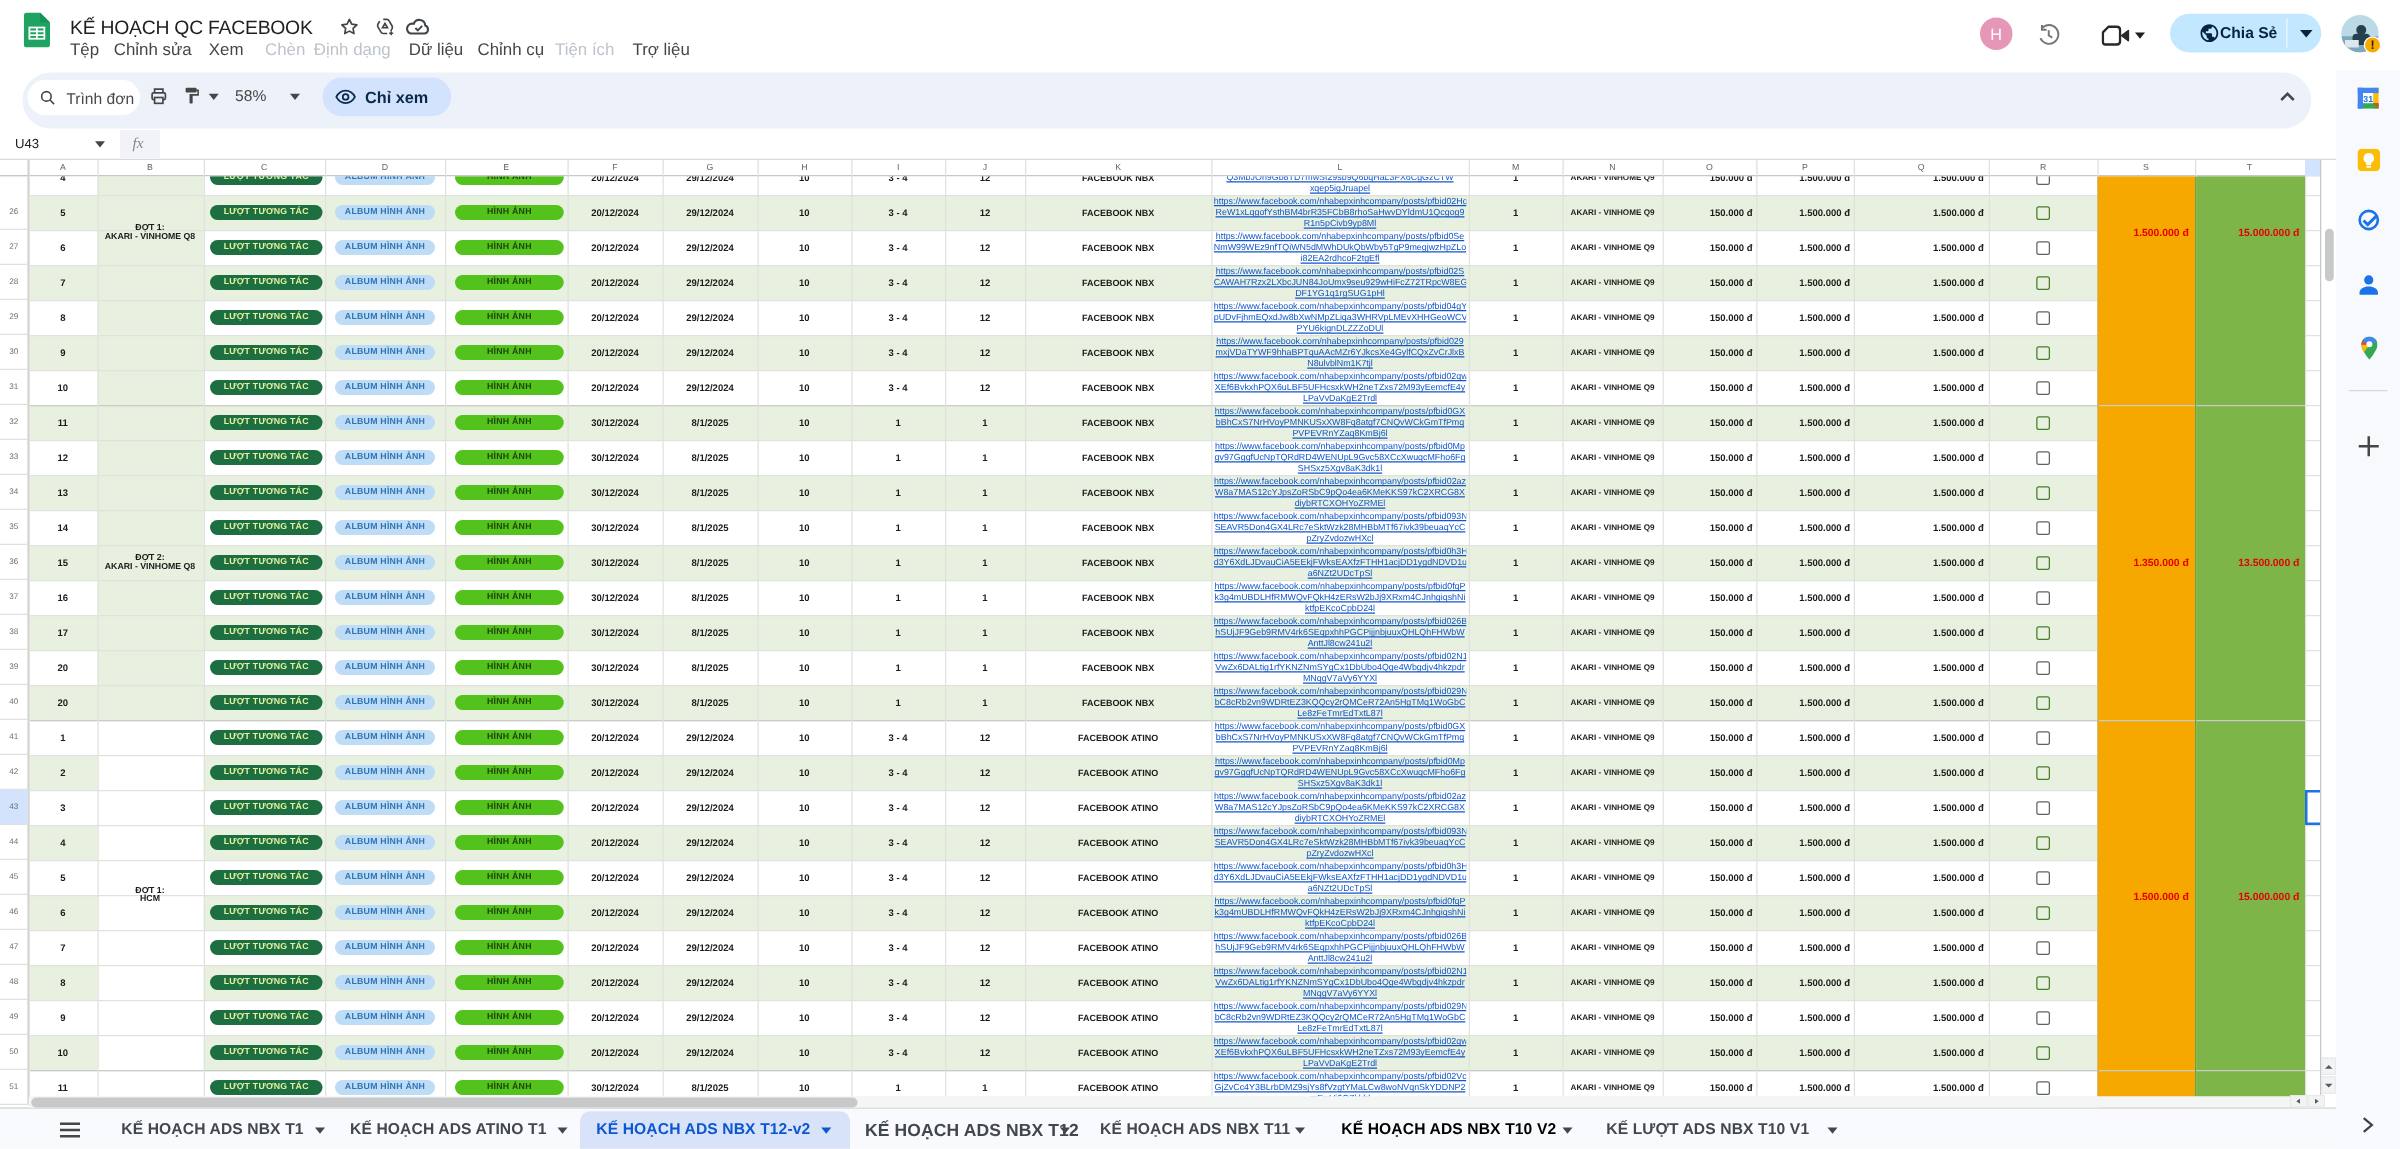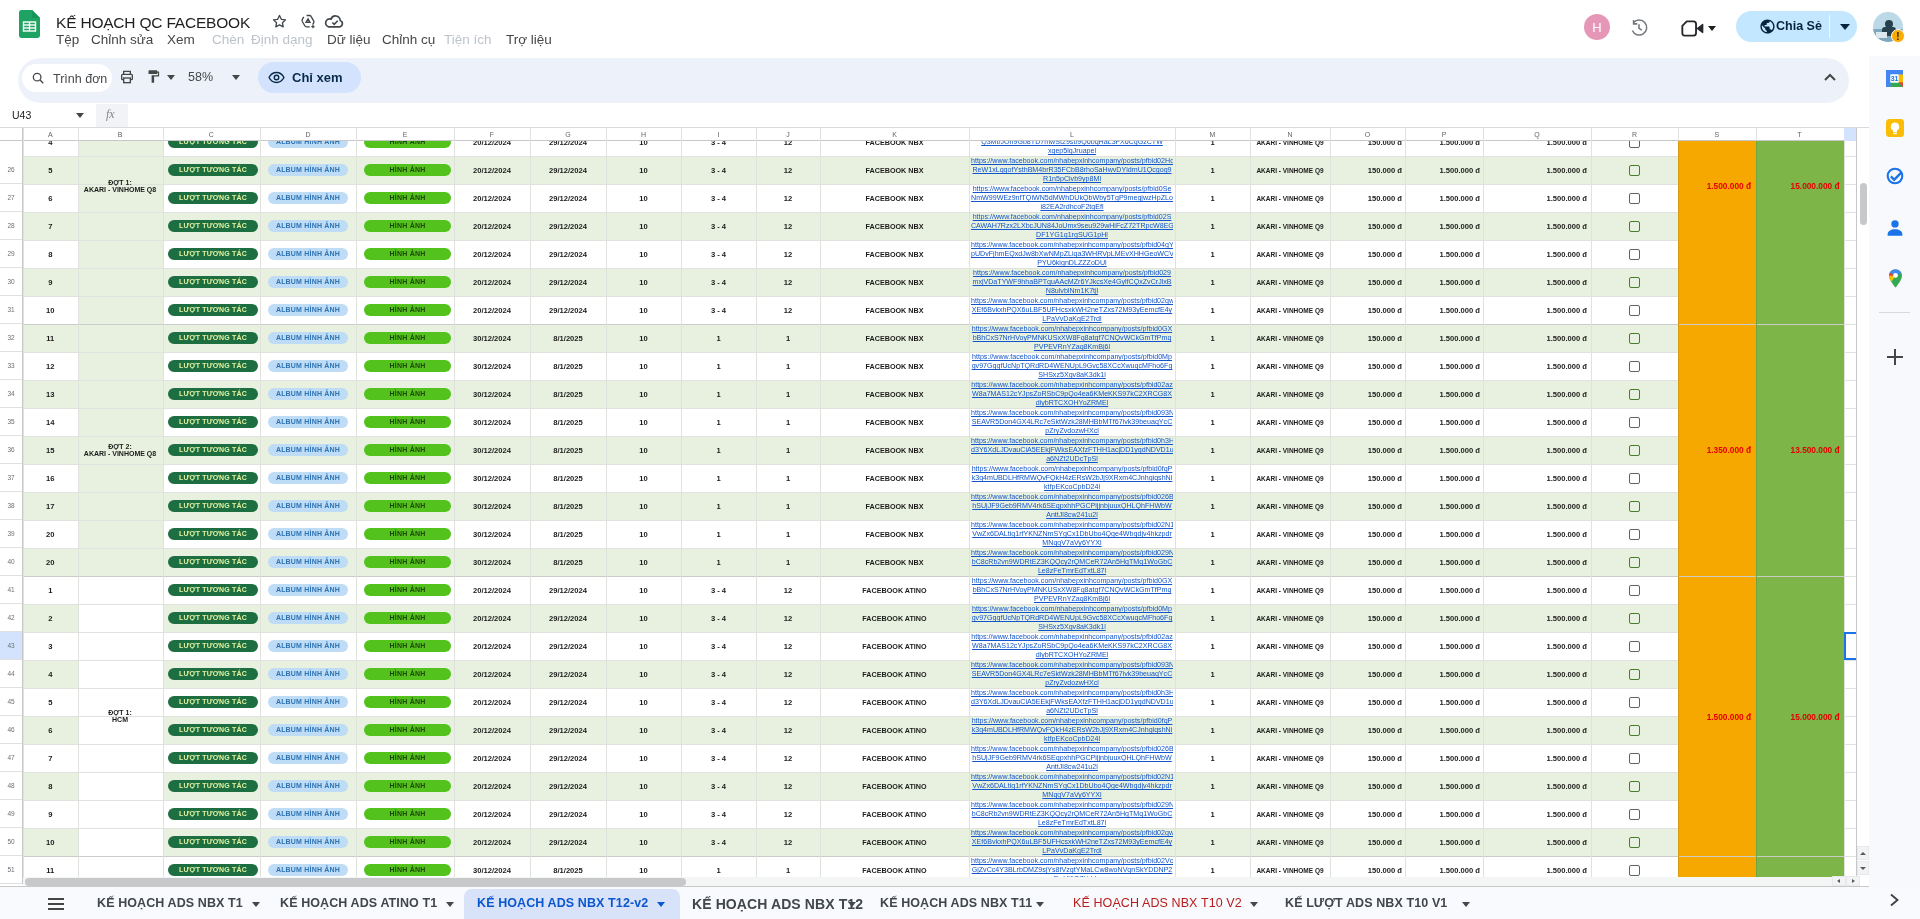--- a/index.html
+++ b/index.html
@@ -763,21 +763,21 @@
 <div class="ab" style="left:106px;top:107px;font-size:12px;font-style:italic;color:#80868b;font-family:'Liberation Serif',serif">fx</div>
 <div class="ab" style="left:0;top:887px;width:1920px;height:32px;background:#f9fafd"></div>
 <div class="ab" style="left:48px;top:898px;width:16px;height:2px;background:#444746;box-shadow:0 5px 0 #444746,0 10px 0 #444746"></div>
 <div class="ab" style="left:464px;top:889px;width:216px;height:30px;border-radius:8px 8px 0 0;background:#d8e2f8"></div>
 <div class="ab" style="left:477px;top:896px;font-size:12.5px;font-weight:bold;color:#0b57d0;letter-spacing:.1px">KẾ HOẠCH ADS NBX T12-v2</div>
 <div class="ab" style="left:657px;top:901.5px;width:0;height:0;border-left:4px solid transparent;border-right:4px solid transparent;border-top:5px solid #0b57d0"></div>
 <div class="ab" style="left:97px;top:896px;font-size:12.5px;font-weight:bold;color:#40474d;letter-spacing:.1px">KẾ HOẠCH ADS NBX T1</div>
 <div class="ab" style="left:280px;top:896px;font-size:12.5px;font-weight:bold;color:#40474d;letter-spacing:.1px">KẾ HOẠCH ADS ATINO T1</div>
 <div class="ab" style="left:692px;top:896px;font-size:14px;font-weight:bold;color:#40474d;letter-spacing:.1px">KẾ HOẠCH ADS NBX T12</div>
 <div class="ab" style="left:880px;top:896px;font-size:12.5px;font-weight:bold;color:#40474d;letter-spacing:.1px">KẾ HOẠCH ADS NBX T11</div>
-<div class="ab" style="left:1073px;top:896px;font-size:12.5px;font-weight:normal;color:#b91c1c;letter-spacing:.1px">KẾ HOẠCH ADS NBX T10 V2</div>
+<div class="ab" style="left:1073px;top:896px;font-size:12.5px;font-weight:bold;color:#000000;letter-spacing:.1px">KẾ HOẠCH ADS NBX T10 V2</div>
 <div class="ab" style="left:1285px;top:896px;font-size:12.5px;font-weight:bold;color:#40474d;letter-spacing:.1px">KẾ LƯỢT ADS NBX T10 V1</div>
 <div class="ab" style="left:252px;top:901.5px;width:0;height:0;border-left:4px solid transparent;border-right:4px solid transparent;border-top:5px solid #40474d"></div>
 <div class="ab" style="left:446px;top:901.5px;width:0;height:0;border-left:4px solid transparent;border-right:4px solid transparent;border-top:5px solid #40474d"></div>
 <div class="ab" style="left:848px;top:901.5px;width:0;height:0;border-left:4px solid transparent;border-right:4px solid transparent;border-top:5px solid #40474d"></div>
 <div class="ab" style="left:1036px;top:901.5px;width:0;height:0;border-left:4px solid transparent;border-right:4px solid transparent;border-top:5px solid #40474d"></div>
 <div class="ab" style="left:1250px;top:901.5px;width:0;height:0;border-left:4px solid transparent;border-right:4px solid transparent;border-top:5px solid #40474d"></div>
 <div class="ab" style="left:1462px;top:901.5px;width:0;height:0;border-left:4px solid transparent;border-right:4px solid transparent;border-top:5px solid #40474d"></div>
 <svg class="ab" style="left:1888px;top:893px" width="12" height="14" viewBox="0 0 12 14" fill="none" stroke="#3c4043" stroke-width="1.8">
     <path d="M3 1.5 L9.5 7 L3 12.5"></path>
   </svg>

